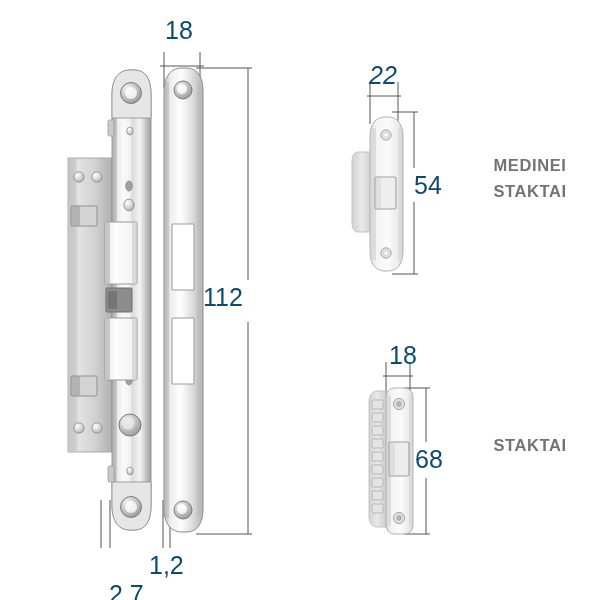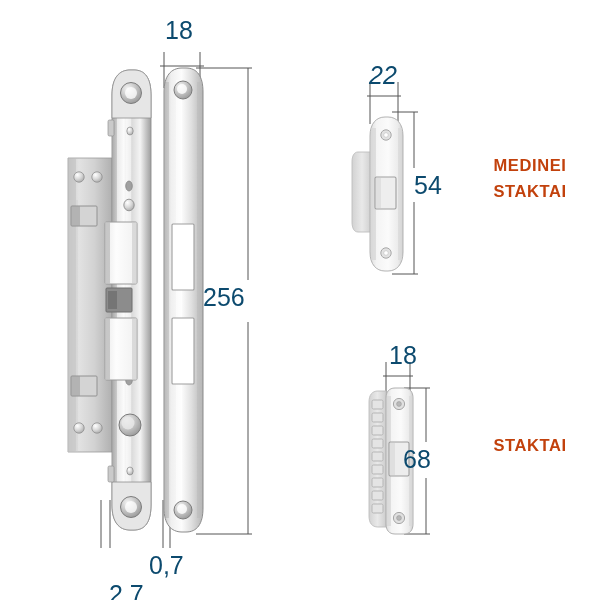--- a/index.html
+++ b/index.html
@@ -31,21 +31,21 @@
     font-size: 25px;
     color: #0c4a6e;
     white-space: nowrap;
     letter-spacing: 0px;
   }
   .label-block {
     position: absolute;
     font-family: "Liberation Sans", sans-serif;
     font-weight: bold;
     font-size: 16.5px;
-    color: #c2410c;
+    color: #737373;
     text-align: center;
     line-height: 26px;
     letter-spacing: 0.6px;
     white-space: nowrap;
   }
   .label-block .ln {
     display: block;
   }
 </style>
 </head>
@@ -303,33 +303,33 @@
       <circle cx="399" cy="518" r="5.6" fill="#e0e0e0" stroke="#a6a6a6" stroke-width="1"></circle>
       <circle cx="399" cy="518" r="2.4" fill="#b8b8b8" stroke="#9a9a9a" stroke-width="0.6"></circle>
 
       <rect x="389" y="442" width="20" height="34" rx="1.5" fill="#ededed" stroke="#9d9d9d" stroke-width="1.1"></rect>
       <rect x="390" y="443" width="5" height="32" fill="#dbdbdb" opacity="0.8"></rect>
     </g>
   </svg>
 
   <div class="dim-text" style="left:165px; top:16px;">18</div>
 
-  <div class="dim-text" style="left:203px; top:283px;">256</div>
+  <div class="dim-text" style="left:203px; top:283px;">112</div>
 
   <div class="dim-text" style="left:86px; top:580px;margin-left:23px;">2,7</div>
 
-  <div class="dim-text" style="left:149px; top:551px;">0,7</div>
+  <div class="dim-text" style="left:149px; top:551px;">1,2</div>
 
   <div class="dim-text" style="left:369px; top:61px;font-style:italic;">22</div>
 
   <div class="dim-text" style="left:414px; top:171px;">54</div>
 
   <div class="dim-text" style="left:389px; top:341px;">18</div>
 
-  <div class="dim-text" style="left:403px; top:445px;">68</div>
+  <div class="dim-text" style="left:415px; top:445px;">68</div>
 
   <div class="label-block" style="left:470px; top:152px; width:120px;">
     <span class="ln">MEDINEI</span>
     <span class="ln">STAKTAI</span>
   </div>
 
   <div class="label-block" style="left:470px; top:432px; width:120px;">
     <span class="ln">STAKTAI</span>
   </div>
 

